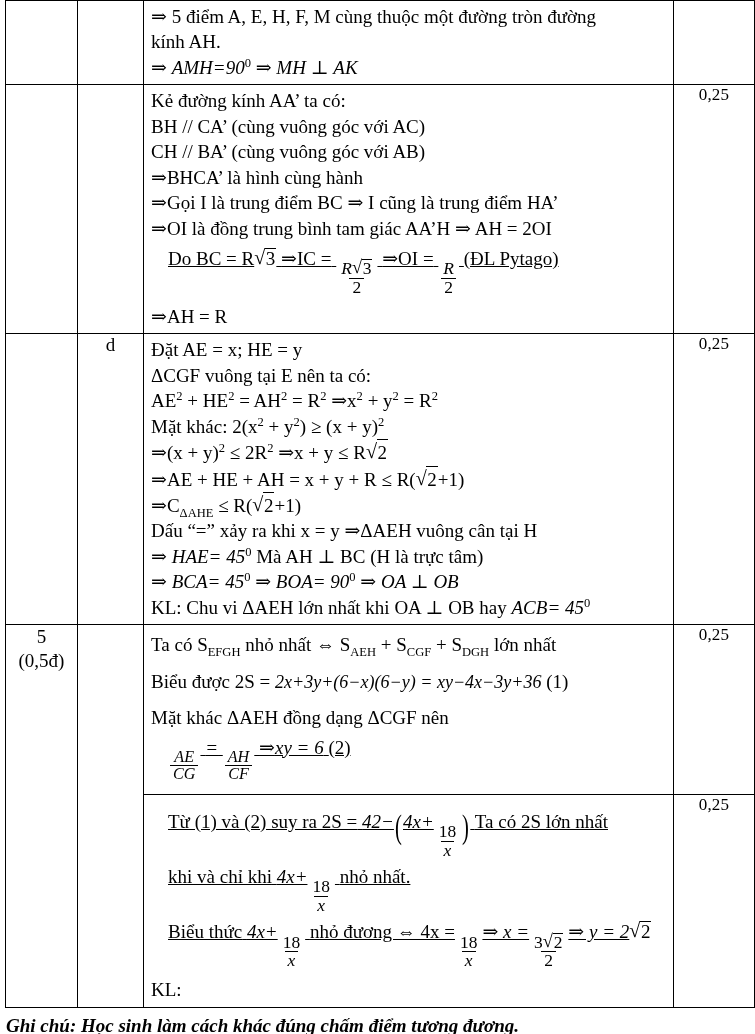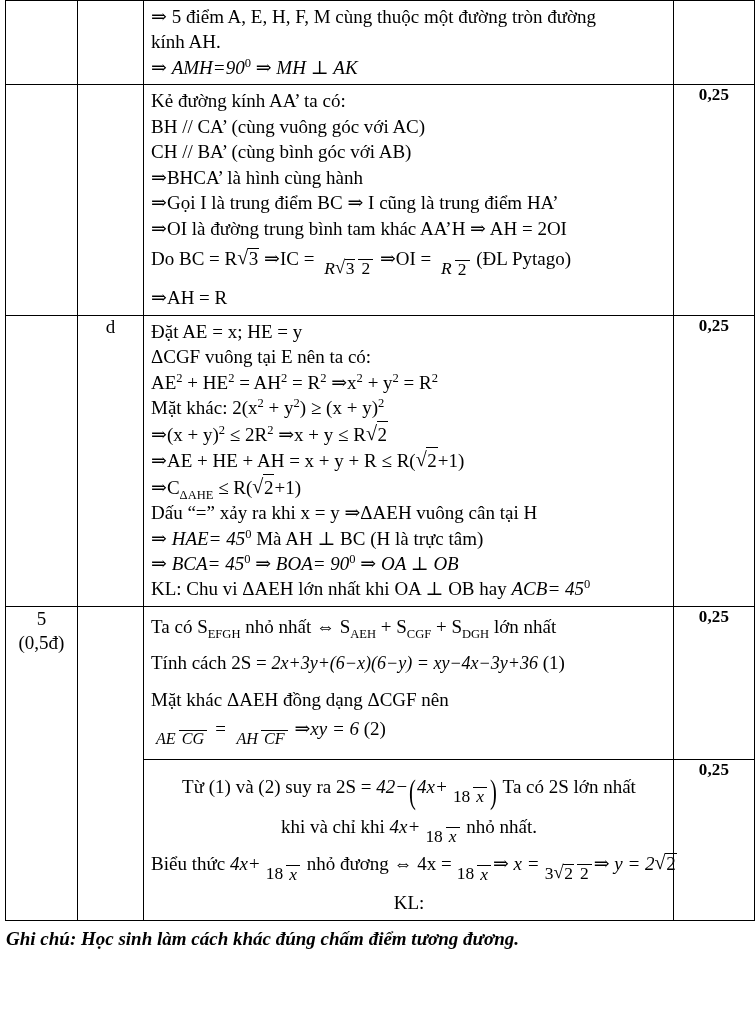--- a/index.html
+++ b/index.html
@@ -42,41 +42,41 @@
   }
   .part-label {
     text-align: center;
     font-size: 19px;
     vertical-align: middle;
   }
   .pts {
     text-align: center;
     font-size: 17px;
     vertical-align: middle;
-    font-weight: bold;
+    font-weight: normal;
     letter-spacing: .2px;
   }
 
   .line {
     font-size: 19px;
     line-height: 1.34;
     white-space: nowrap;
     display: block;
   }
-  .line.tall { line-height: 1.05; margin: 7px 0 7px 0; }
+  .line.tall { line-height: 1.05; margin: 7px 0 7px 17px; text-decoration: underline; }
   .line.gap  { margin-top: 11px; }
 
   .mi { font-style: italic; }
   .sup { font-size: 0.66em; vertical-align: super; line-height: 0; }
   .sub { font-size: 0.66em; vertical-align: sub; line-height: 0; font-family: Liberation Serif, serif; }
 
   
   .frac {
     display: inline-flex;
-    flex-direction: row;
+    flex-direction: column;
     align-items: center;
     vertical-align: -0.52em;
     margin: 0 2px;
     line-height: 1.02;
     font-size: 0.92em;
   }
   .frac .num { padding: 0 3px; }
   .frac .den { padding: 0 3px; border-top: 1.2px solid #000; }
 
   
@@ -143,24 +143,24 @@
       <td class="pts"></td>
     </tr>
 
     <tr>
       <td class="q-label"></td>
       <td class="part-label"></td>
       <td>
         <div class="cell-pad">
           <span class="line">Kẻ đường kính AA’ ta có:</span>
           <span class="line">BH // CA’ (cùng vuông góc với AC)</span>
-          <span class="line">CH // BA’ (cùng bình góc với AB)</span>
+          <span class="line">CH // BA’ (cùng vuông góc với AB)</span>
           <span class="line">⇒BHCA’ là hình cùng hành</span>
           <span class="line">⇒Gọi I là trung điểm BC ⇒ I cũng là trung điểm HA’</span>
-          <span class="line">⇒OI là đường trung bình tam khác AA’H ⇒ AH = 2OI</span>
+          <span class="line">⇒OI là đồng trung bình tam giác AA’H ⇒ AH = 2OI</span>
           <span class="line tall">
             <span>Do BC = R</span><span class="sqrt"><span class="rad">3</span></span>
             <span>⇒IC =</span>
             <span class="frac">
               <span class="num"><span class="mi">R</span><span class="sqrt"><span class="rad">3</span></span></span>
               <span class="den">2</span>
             </span>
             <span>⇒OI =</span>
             <span class="frac">
               <span class="num mi">R</span>
@@ -197,21 +197,21 @@
 
     <tr>
       <td class="q-label" rowspan="2">
         <div>5</div>
         <div>(0,5đ)</div>
       </td>
       <td class="part-label" rowspan="2"></td>
       <td>
         <div class="cell-pad" style="padding-top:7px;">
           <span class="line"><span>Ta có S</span><span class="sub">EFGH</span> <span>nhỏ nhất ⇔ S</span><span class="sub">AEH</span> <span>+ S</span><span class="sub">CGF</span> <span>+ S</span><span class="sub">DGH</span> <span>lớn nhất</span></span>
-          <span class="line gap"><span>Tính cách 2S =</span> <span class="mi" style="font-size:0.95em">2x+3y+(6−x)(6−y) = xy−4x−3y+36</span> <span>(1)</span></span>
+          <span class="line gap"><span>Biểu được 2S =</span> <span class="mi" style="font-size:0.95em">2x+3y+(6−x)(6−y) = xy−4x−3y+36</span> <span>(1)</span></span>
           <span class="line gap">Mặt khác ΔAEH đồng dạng ΔCGF nên</span>
           <span class="line tall">
             <span class="frac" style="font-size:0.85em">
               <span class="num mi">AE</span>
               <span class="den mi">CG</span>
             </span>
             <span class="mi">=</span>
             <span class="frac" style="font-size:0.85em">
               <span class="num mi">AH</span>
               <span class="den mi">CF</span>
@@ -219,21 +219,21 @@
             <span>⇒</span><span class="mi">xy = 6</span>
             <span>(2)</span>
           </span>
         </div>
       </td>
       <td class="pts">0,25</td>
     </tr>
 
     <tr>
       <td>
-        <div class="cell-pad" style="padding-top:8px;text-align:center;">
+        <div class="cell-pad" style="padding-top:8px;">
           <span class="line tall">
             <span>Từ (1) và (2) suy ra 2S =</span>
             <span class="mi">42−</span><span class="paren-big">(</span><span class="mi">4x+</span><span class="frac">
                   <span class="num">18</span>
                   <span class="den mi">x</span>
                 </span><span class="paren-big">)</span>
             <span>Ta có 2S lớn nhất</span>
           </span>
           <span class="line tall">
             <span>khi và chỉ khi</span>

